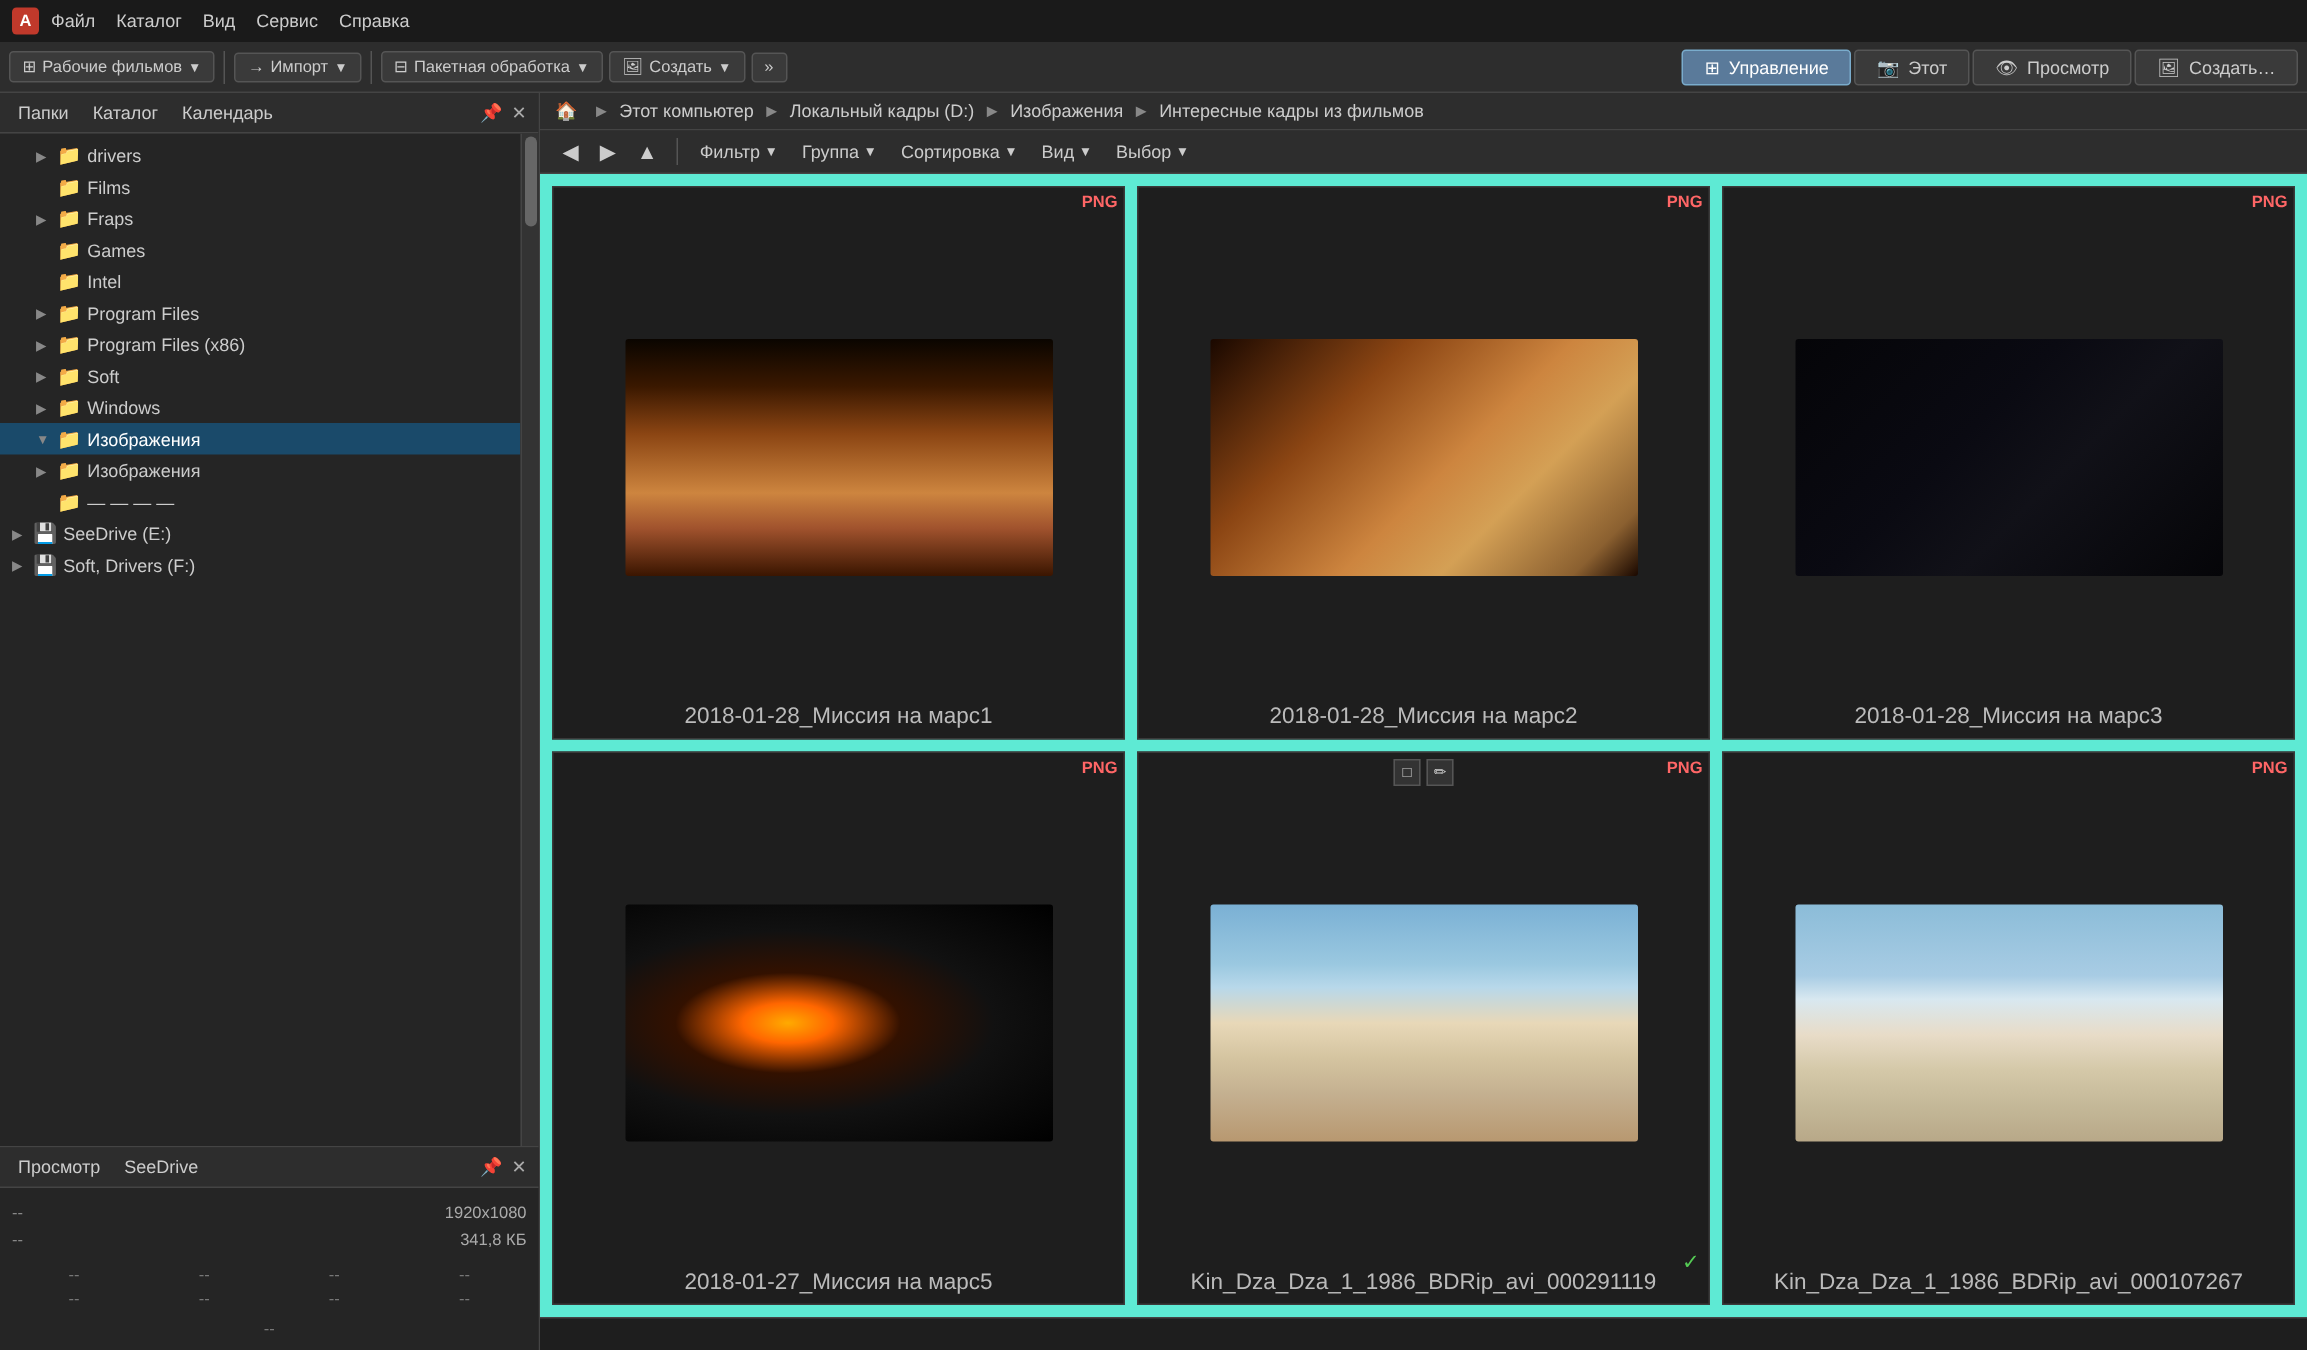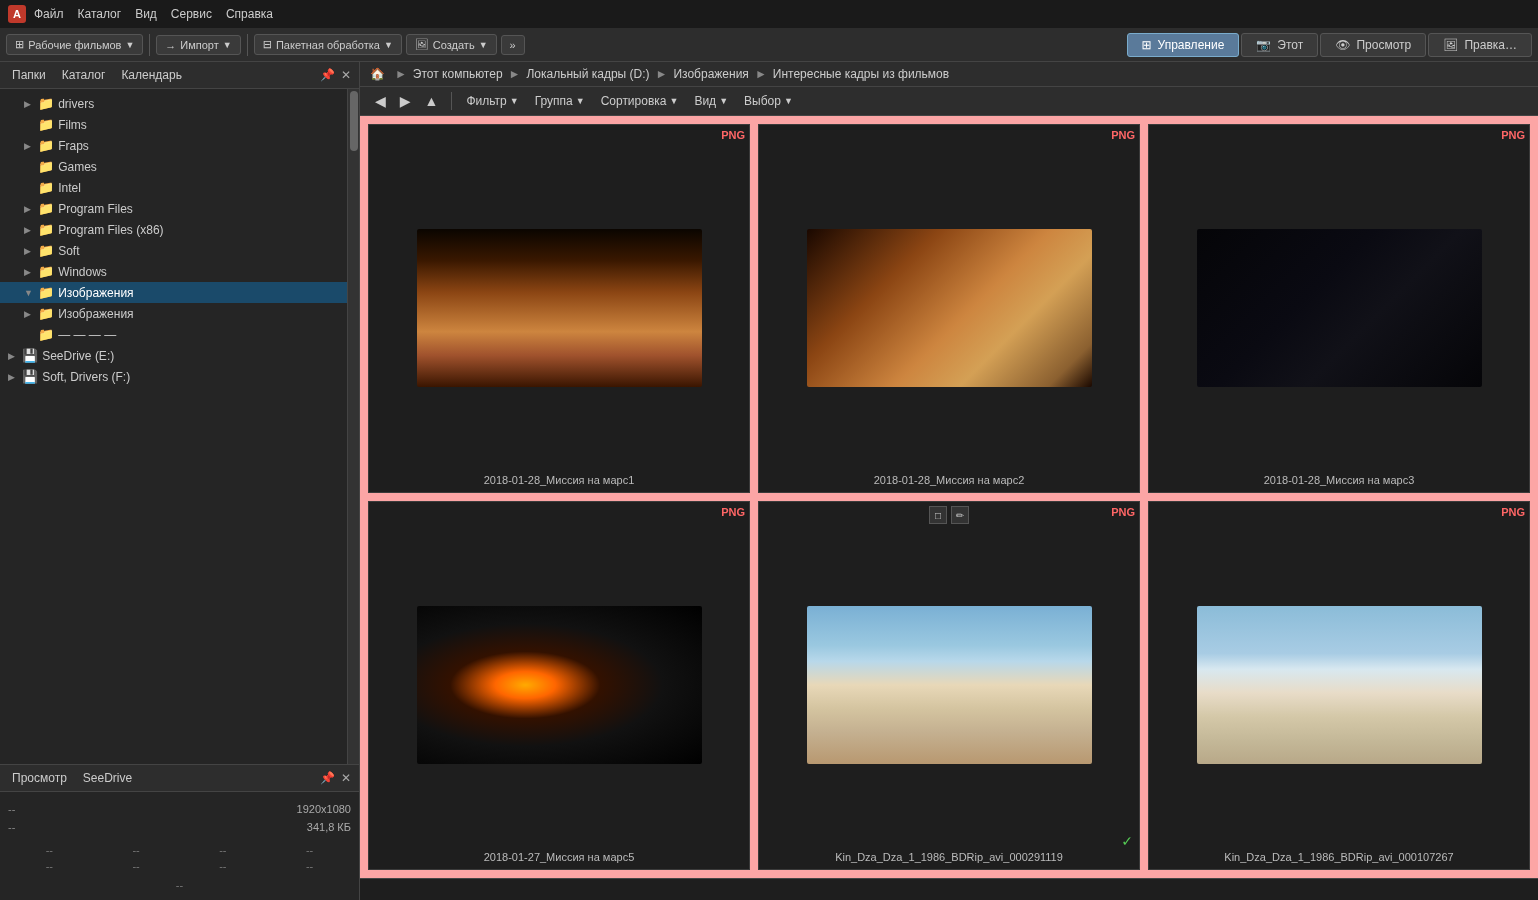--- a/index.html
+++ b/index.html
@@ -245,21 +245,21 @@
       display: flex; align-items: center; gap: 3px;
     }
 
     
     #thumbnail-grid {
       flex: 1;
       display: grid;
       grid-template-columns: repeat(3, 1fr);
       gap: 0;
       overflow-y: auto;
-      background: #fca5a5;
+      background: #5eead4;
       padding: 4px;
     }
     #thumbnail-grid::-webkit-scrollbar { width: 10px; }
     #thumbnail-grid::-webkit-scrollbar-track { background: #333; }
     #thumbnail-grid::-webkit-scrollbar-thumb { background: #666; border-radius: 5px; }
 
     .thumb-item {
       background: #1e1e1e;
       border: 1px solid #3a3a3a;
       margin: 4px;
@@ -303,21 +303,21 @@
       flex: 1;
       display: flex;
       align-items: center;
       justify-content: center;
       overflow: hidden;
       margin-top: 16px;
       min-height: 160px;
     }
 
     .thumb-label {
-      font-size: 11px;
+      font-size: 15px;
       color: #bbb;
       text-align: center;
       padding: 4px 2px 2px 2px;
       word-break: break-all;
     }
 
     .thumb-check {
       position: absolute;
       bottom: 20px;
       right: 6px;
@@ -387,21 +387,21 @@
     <div class="mode-tab">
       <span>📷</span>
       <span>Этот</span>
     </div>
     <div class="mode-tab">
       <span>👁</span>
       <span>Просмотр</span>
     </div>
     <div class="mode-tab">
       <span>🖼</span>
-      <span>Правка…</span>
+      <span>Создать…</span>
     </div>
   </div>
 </div>
 
 <div id="main">
 
   <div id="left-panel">
 
     <div style="flex:1; display:flex; flex-direction:column; overflow:hidden;">
       <div id="folder-panel-header">

